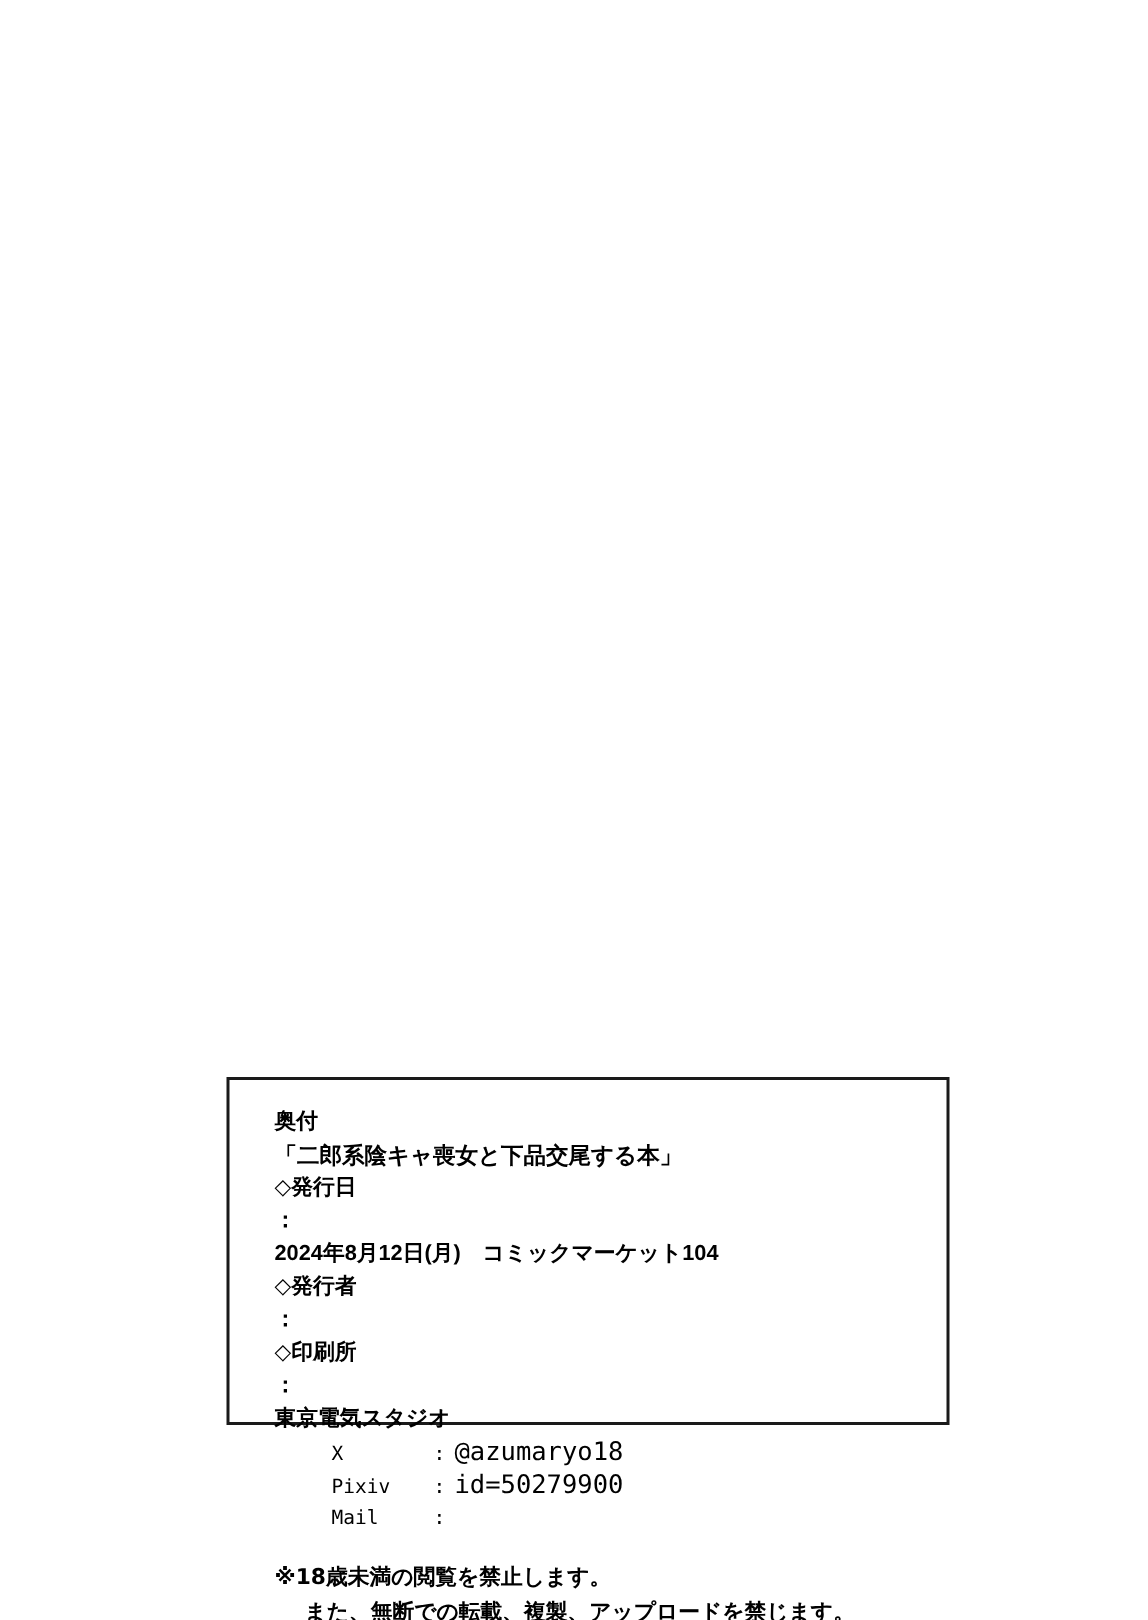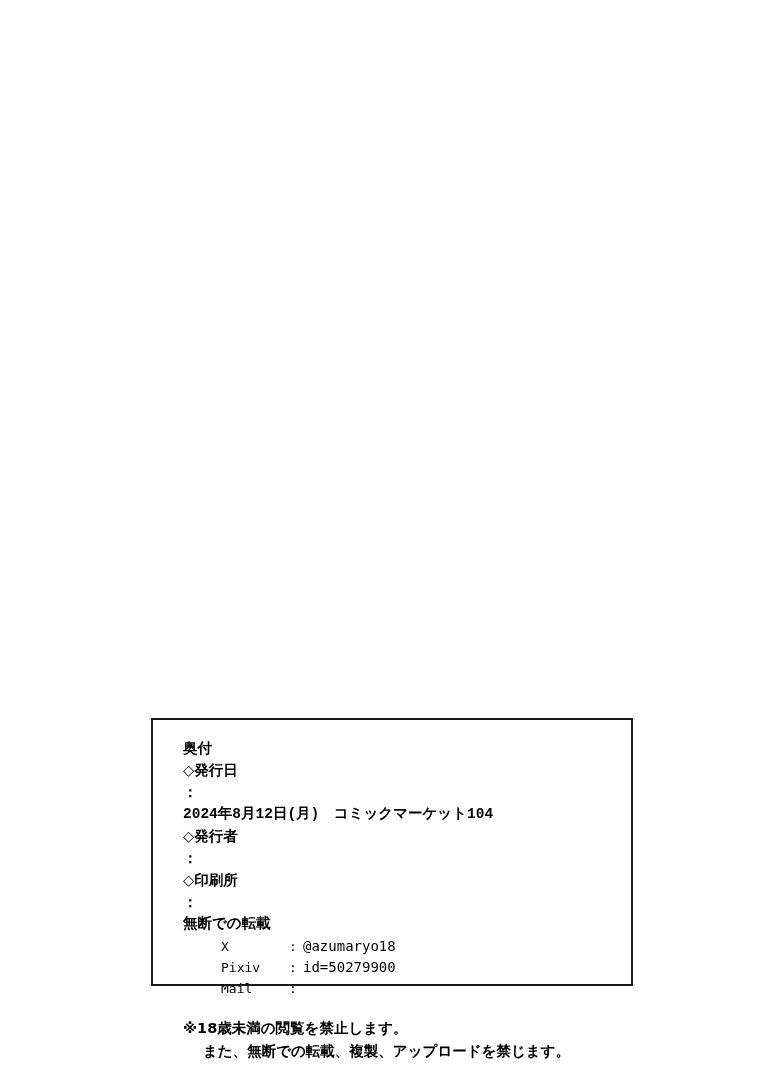--- a/index.html
+++ b/index.html
@@ -24,21 +24,21 @@
     height: 1080px;
     background: #ffffff;
   }
 
   
   .colophon {
     position: absolute;
     left: 151px;
     top: 718px;
     width: 482px;
-    height: 268px;
+    height: 232px;
     border: 2px solid #1a1a1a;
     box-sizing: border-box;
     background: #ffffff;
   }
 
   .colophon-inner {
     position: absolute;
     left: 30px;
     top: 18px;
     right: 14px;
@@ -77,21 +77,21 @@
 
   .row .sep {
     font-family: "DejaVu Sans", sans-serif;
     font-size: 14.5px;
     font-weight: 700;
     width: 14px;
     display: inline-block;
   }
 
   .row .value {
-    font-family: Liberation Mono, monospace;
+    font-family: Liberation Sans, sans-serif;
     font-size: 14.5px;
     font-weight: 700;
   }
 
   .contact-block {
     margin-top: 1px;
   }
 
   .contact-row {
     display: flex;
@@ -110,21 +110,21 @@
 
   .contact-row .c-sep {
     font-family: "DejaVu Sans Mono", monospace;
     font-size: 13px;
     width: 14px;
     display: inline-block;
   }
 
   .contact-row .c-value {
     font-family: "DejaVu Sans Mono", monospace;
-    font-size: 14px;
+    font-size: 17px;
   }
 
   .notice {
     margin-top: 18px;
   }
 
   .notice-line {
     font-family: "DejaVu Sans", sans-serif;
     font-size: 14.5px;
     line-height: 23px;
@@ -139,36 +139,37 @@
 </head>
 <body>
 
 <div class="page">
 
   <div class="colophon">
     <div class="colophon-inner">
 
       <div class="heading">奥付</div>
 
+      <div class="title-line">「二郎系陰キャ喪女と下品交尾する本」</div>
 
       <div class="row">
         <span class="label">◇発行日</span>
         <span class="sep">：</span>
         <span class="value">2024年8月12日(月)　コミックマーケット104</span>
       </div>
 
       <div class="row">
         <span class="label">◇発行者</span>
         <span class="sep">：</span>
       </div>
 
       <div class="row">
         <span class="label">◇印刷所</span>
         <span class="sep">：</span>
-        <span class="value">無断での転載</span>
+        <span class="value">東京電気スタジオ</span>
       </div>
 
 
       <div class="contact-block">
         <div class="contact-row">
           <span class="c-label">X</span>
           <span class="c-sep">:</span>
           <span class="c-value">@azumaryo18</span>
         </div>
         <div class="contact-row">

